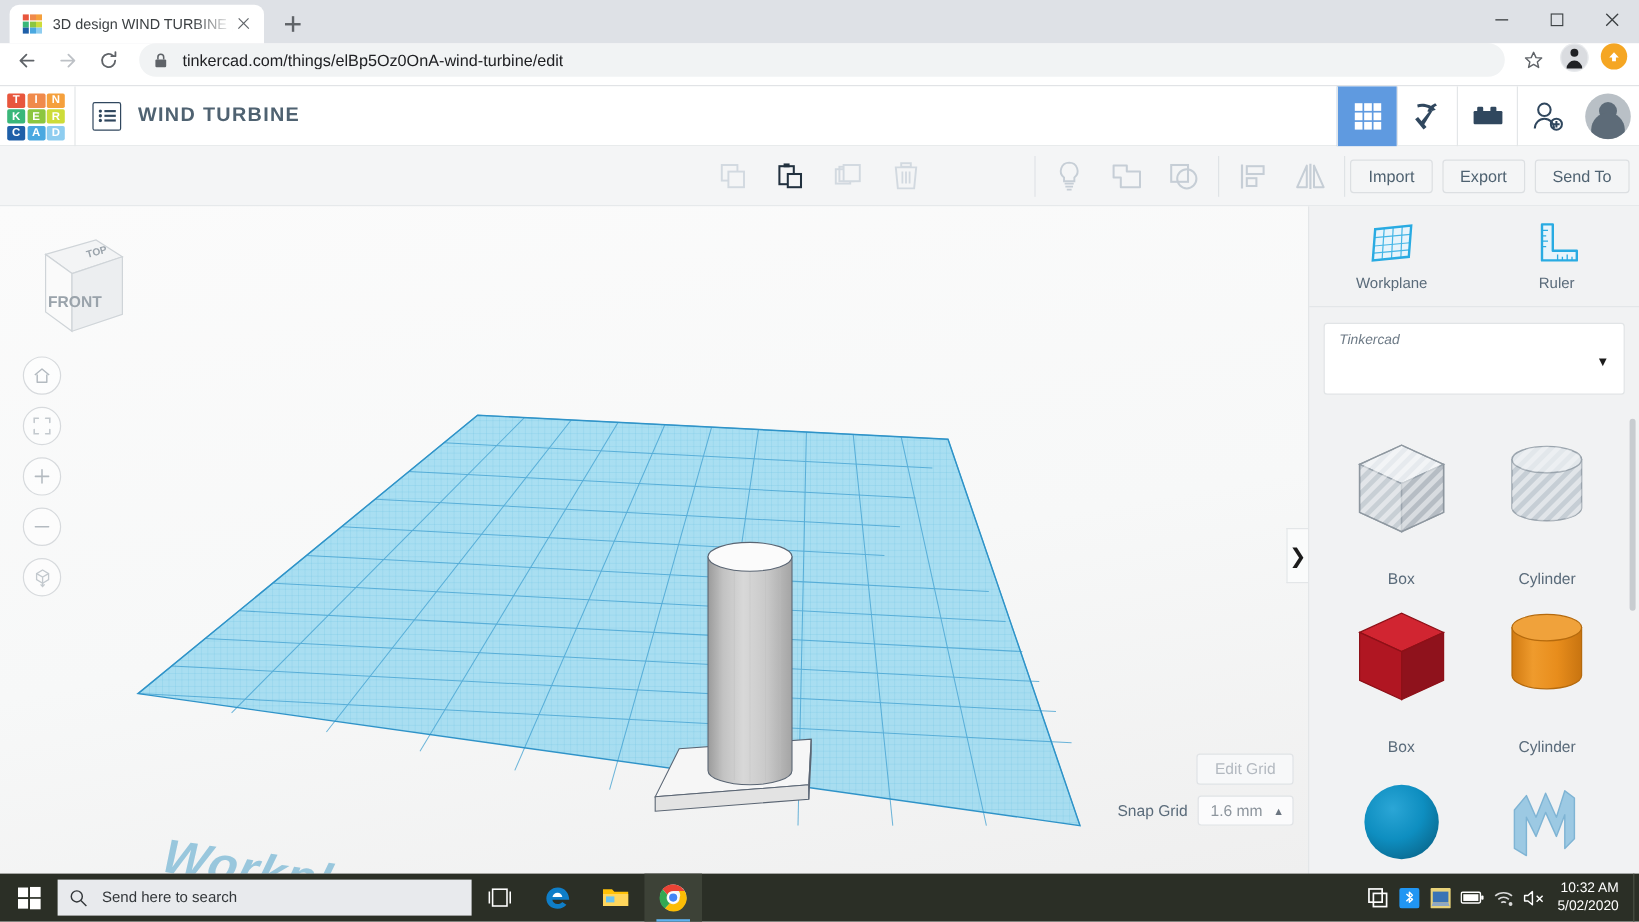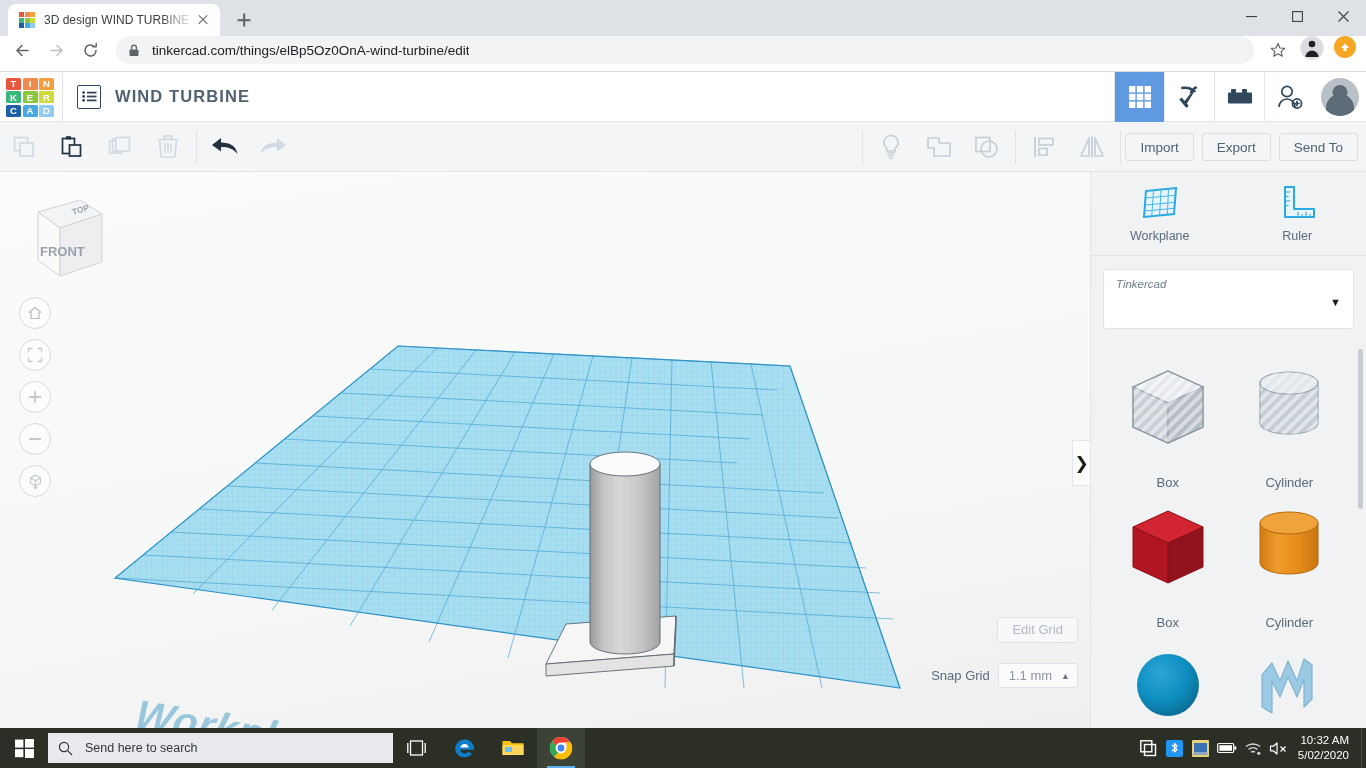--- a/index.html
+++ b/index.html
@@ -111,20 +111,21 @@
   }
   .tc-avatar .circ:after{
     content:"";position:absolute;width:28px;height:22px;border-radius:14px 14px 0 0;background:#5d6b78;
     left:50%;bottom:0;transform:translateX(-50%);
   }
 
   
   .tc-toolbar{
     height:50px;background:#f4f5f6;border-bottom:1px solid #e3e6e8;display:flex;align-items:center;
     position:relative;
+    flex-direction:column;
   }
   .tb-group{display:flex;align-items:center;height:50px;}
   .tb-btn{
     width:48px;height:50px;display:flex;align-items:center;justify-content:center;cursor:pointer;
   }
   .tb-sep{width:1px;height:34px;background:#dfe3e6;margin:0 4px;}
   .tb-right{position:absolute;right:0;top:0;height:50px;display:flex;align-items:center;}
   .tb-textbtn{
     height:28px;padding:0 14px;border:1px solid #dcdfe2;border-radius:3px;background:#f4f5f6;
     font-size:13.5px;color:#4f6271;margin-right:8px;cursor:pointer;display:flex;align-items:center;
@@ -148,21 +149,21 @@
 
   .wp-label{
     position:absolute;left:135px;top:536px;font-size:40px;font-style:italic;font-weight:bold;
     color:#58a8cd;opacity:0.58;transform:rotate(9deg) skewX(-6deg);letter-spacing:1px;
     pointer-events:none;font-family:"Liberation Sans",sans-serif;
   }
 
   .grid-btns{position:absolute;right:12px;bottom:40px;text-align:right;}
   .editgrid{
     display:inline-block;height:26px;line-height:24px;padding:0 14px;border:1px solid #e0e3e6;border-radius:3px;
-    background:#f7f8f9;font-size:13px;color:#b3b9c0;cursor:pointer;margin-bottom:20px;
+    background:#f7f8f9;font-size:13px;color:#b3b9c0;cursor:pointer;margin-bottom:9px;
   }
   .snaprow{display:flex;align-items:center;justify-content:flex-end;}
   .snaplabel{font-size:13px;color:#5a6b7a;margin-right:8px;}
   .snapsel{
     height:25px;border:1px solid #e0e3e6;border-radius:3px;background:#fbfbfc;
     display:flex;align-items:center;padding:0 7px 0 10px;font-size:13px;color:#8d959d;cursor:pointer;
   }
   .snapsel .caret{margin-left:9px;font-size:9px;color:#6b7580;}
 
   .panel-toggle{
@@ -570,21 +571,21 @@
           <path d="M8.5 12 V15.5 M6.8 14 L8.5 15.8 L10.2 14" fill="none" stroke="#c3c9ce" stroke-width="1.1"></path>
         </svg>
       </div>
     </div>
 
     <div class="grid-btns">
       <div class="editgrid">Edit Grid</div>
       <div class="snaprow">
         <span class="snaplabel">Snap Grid</span>
         <div class="snapsel">
-          <span>1.1 mm</span>
+          <span>1.6 mm</span>
           <span class="caret">▲</span>
         </div>
       </div>
     </div>
 
     <div class="panel-toggle">❯</div>
   </div>
 
   <div class="rpanel">
     <div class="rp-tools">

